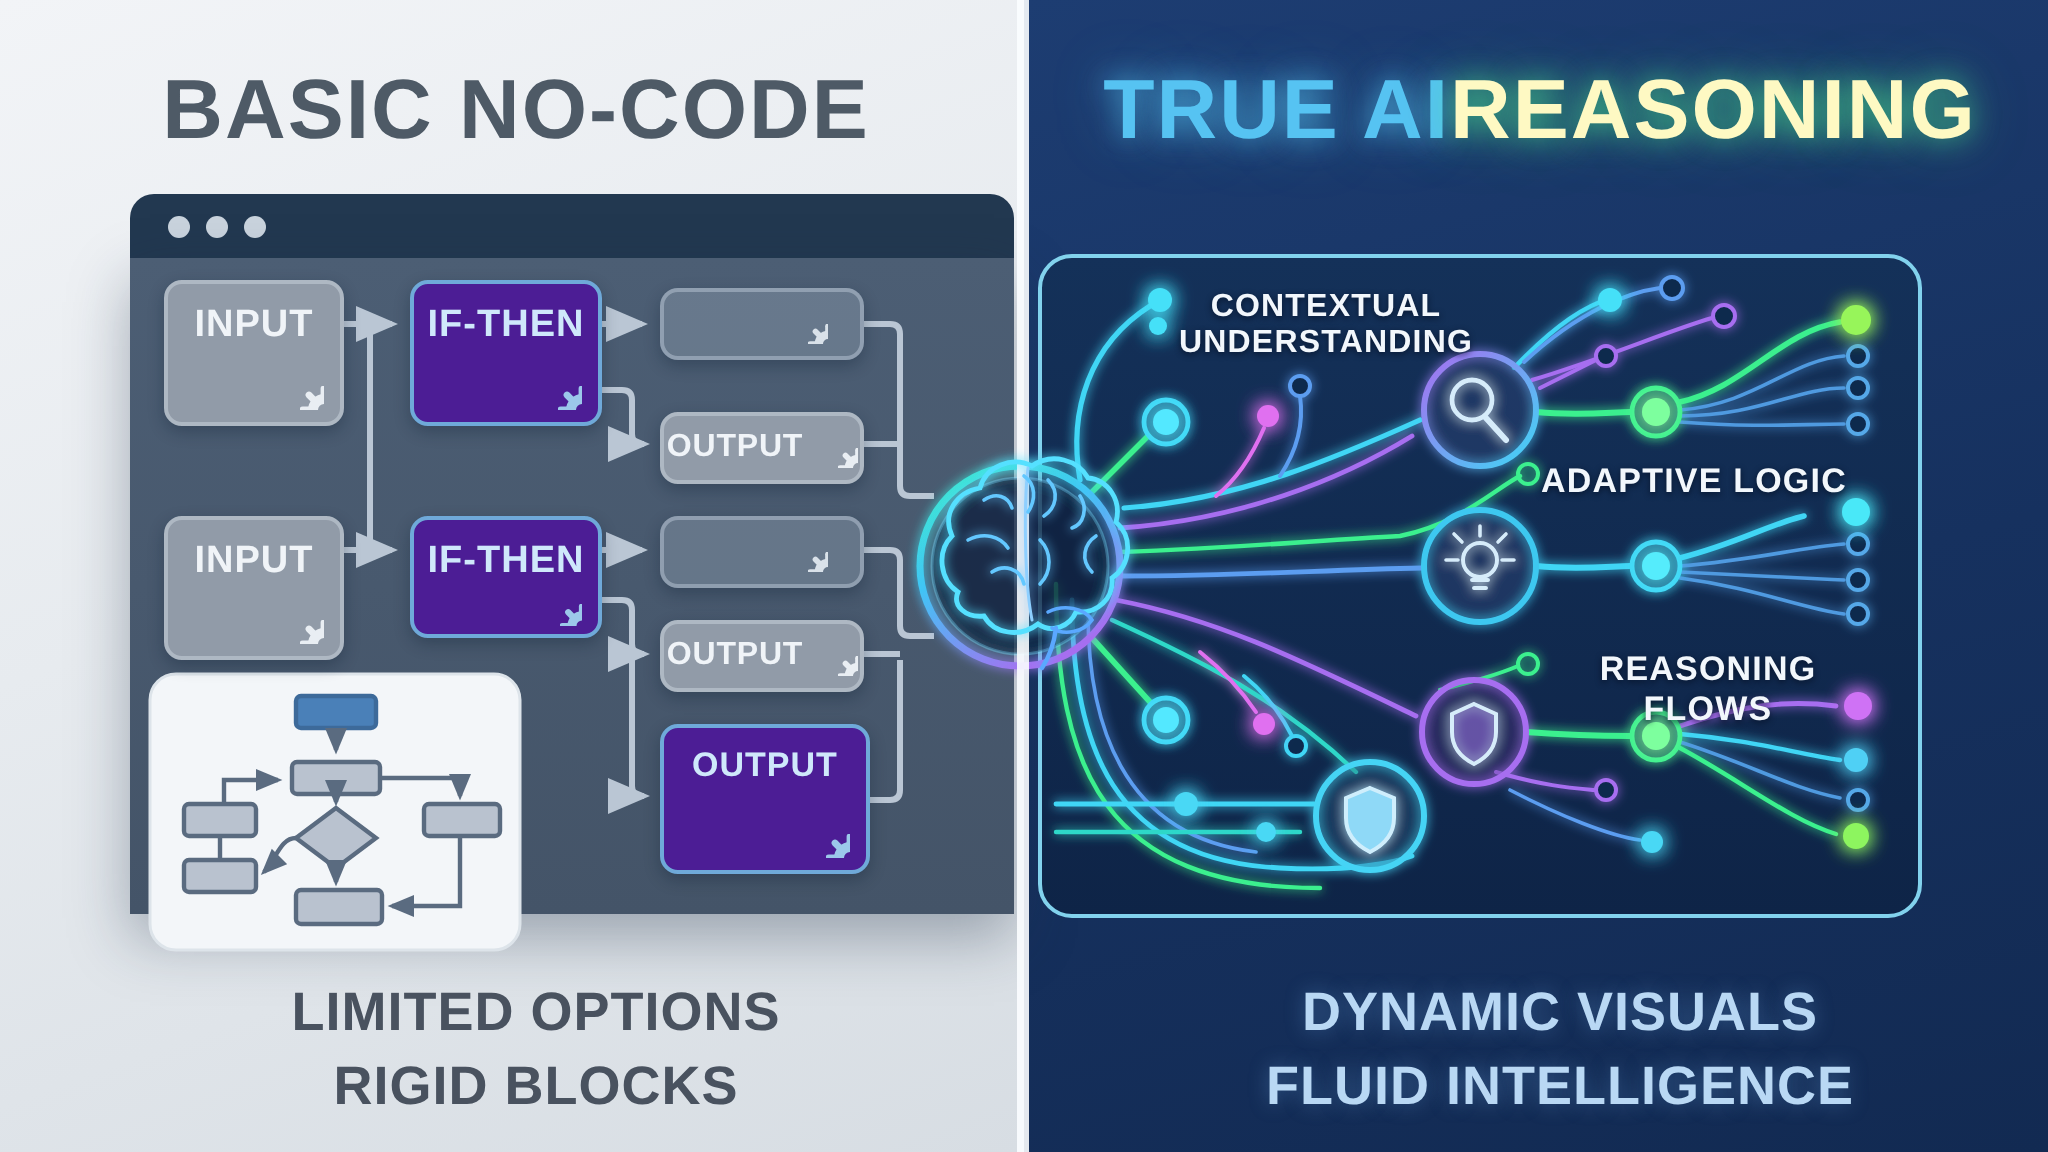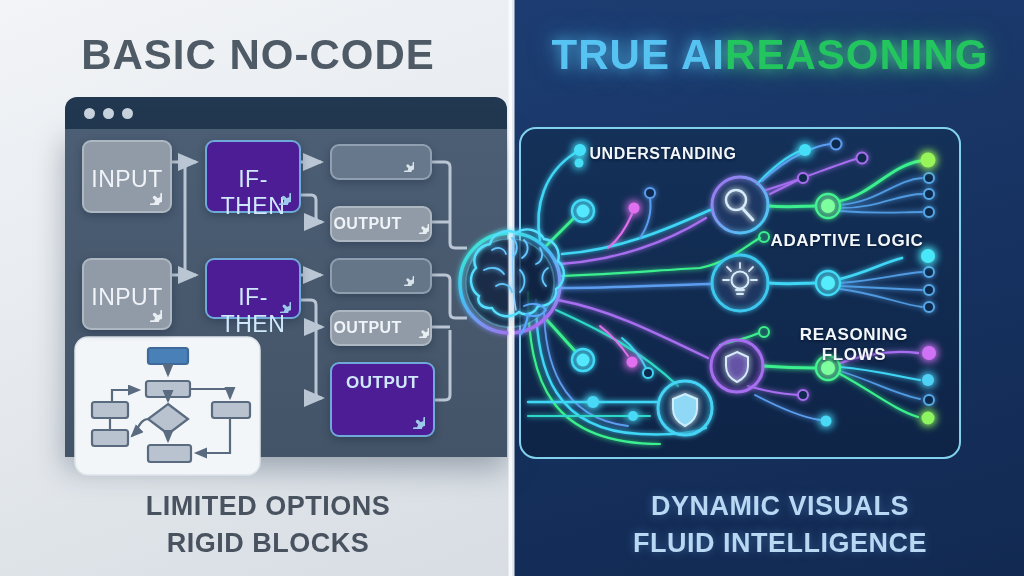--- a/index.html
+++ b/index.html
@@ -9,36 +9,36 @@
     background:#10264a;
   }
   .half{position:absolute;top:0;height:576px;width:512px;}
   .half-left{left:0;background:linear-gradient(160deg,#f2f4f7 0%,#e7ebef 45%,#d7dde3 100%);}
   .half-right{left:512px;background:linear-gradient(165deg,#1d3d72 0%,#16315f 55%,#122a52 100%);}
 
   .hdr{position:absolute;width:516px;text-align:center;font-weight:800;font-size:42px;letter-spacing:1px;}
   .hdr-left{left:0;top:31px;color:#4e5a66;}
   .hdr-right{left:512px;top:31px;}
   .hdr-right .t-blue{color:#56c3f2;text-shadow:0 0 14px rgba(86,195,242,.75),0 0 30px rgba(86,195,242,.4);}
-  .hdr-right .t-green{color:#22c55e;text-shadow:0 0 14px rgba(79,230,144,.75),0 0 30px rgba(79,230,144,.4);}
+  .hdr-right .t-green{color:#fef9c3;text-shadow:0 0 14px rgba(79,230,144,.75),0 0 30px rgba(79,230,144,.4);}
 
   .caption{position:absolute;width:512px;text-align:center;font-weight:800;font-size:27px;line-height:37px;letter-spacing:.5px;margin-left:12px;}
   .cap-left{left:0;top:488px;color:#49525f;}
   .cap-right{left:512px;top:488px;color:#b9d8f4;text-shadow:0 0 10px rgba(120,180,240,.35);}
 
   
   .win-titlebar{position:absolute;left:65px;top:97px;width:442px;height:32px;background:#223850;border-radius:12px 12px 0 0;}
   .win-body{position:absolute;left:65px;top:129px;width:442px;height:328px;background:linear-gradient(180deg,#4c5e74 0%,#445468 100%);box-shadow:0 12px 28px rgba(30,45,70,.35);}
   .win-dot{position:absolute;top:108px;width:11px;height:11px;border-radius:50%;background:#c9d3dd;}
 
   .block{position:absolute;border-radius:9px;box-shadow:0 3px 8px rgba(10,25,45,.3);box-sizing:border-box;z-index:3;}
   .blk-gray{background:#919ba8;border:2px solid #aeb8c3;color:#f0f4f8;}
   .blk-blue{background:#4c1d95;border:2px solid #6fa9d9;color:#cfe8fb;}
   .blk-ghost{background:rgba(150,165,182,.38);border:2px solid rgba(195,208,222,.45);color:#dde5ec;}
-  .blk-label-top{display:block;text-align:center;font-weight:400;font-size:23px;letter-spacing:.5px;padding-top:24px;}
+  .blk-label-top{display:block;text-align:center;font-weight:700;font-size:19px;letter-spacing:.5px;padding-top:10px;}
   .blk-label-tl{display:block;font-weight:800;font-size:17px;letter-spacing:.5px;padding:9px 0 0 14px;text-align:left;}
   .gear-br{position:absolute;right:8px;bottom:6px;width:24px;height:24px;}
   .blk-row{display:flex;align-items:center;justify-content:center;height:100%;gap:7px;font-weight:800;font-size:16px;letter-spacing:.4px;}
   .gear-inline{width:20px;height:20px;}
   .gear-center-r{position:absolute;right:16px;top:50%;margin-top:-10px;width:20px;height:20px;}
   .c-graygear{color:#e9eef3;}
   .c-bluegear{color:#9cc8ea;}
   .c-ghostgear{color:#d9e1e9;}
 
   
@@ -354,20 +354,21 @@
   </div>
 </div>
 <div class="block blk-blue" style="left:330px;top:362px;width:105px;height:75px;">
   <span class="blk-label-tl">OUTPUT</span>
   <svg class="gear-br c-bluegear" viewBox="-12 -12 24 24">
       <use href="#gear"></use>
     </svg>
 </div>
 
 <div class="neon-label lbl-ctx">
+  <div>CONTEXTUAL</div>
   <div>UNDERSTANDING</div>
 </div>
 <div class="neon-label lbl-adp">ADAPTIVE LOGIC</div>
 <div class="neon-label lbl-rsn">REASONING FLOWS</div>
 
 <div class="caption cap-left">
   <div>LIMITED OPTIONS</div>
   <div>RIGID BLOCKS</div>
 </div>
 <div class="caption cap-right">

